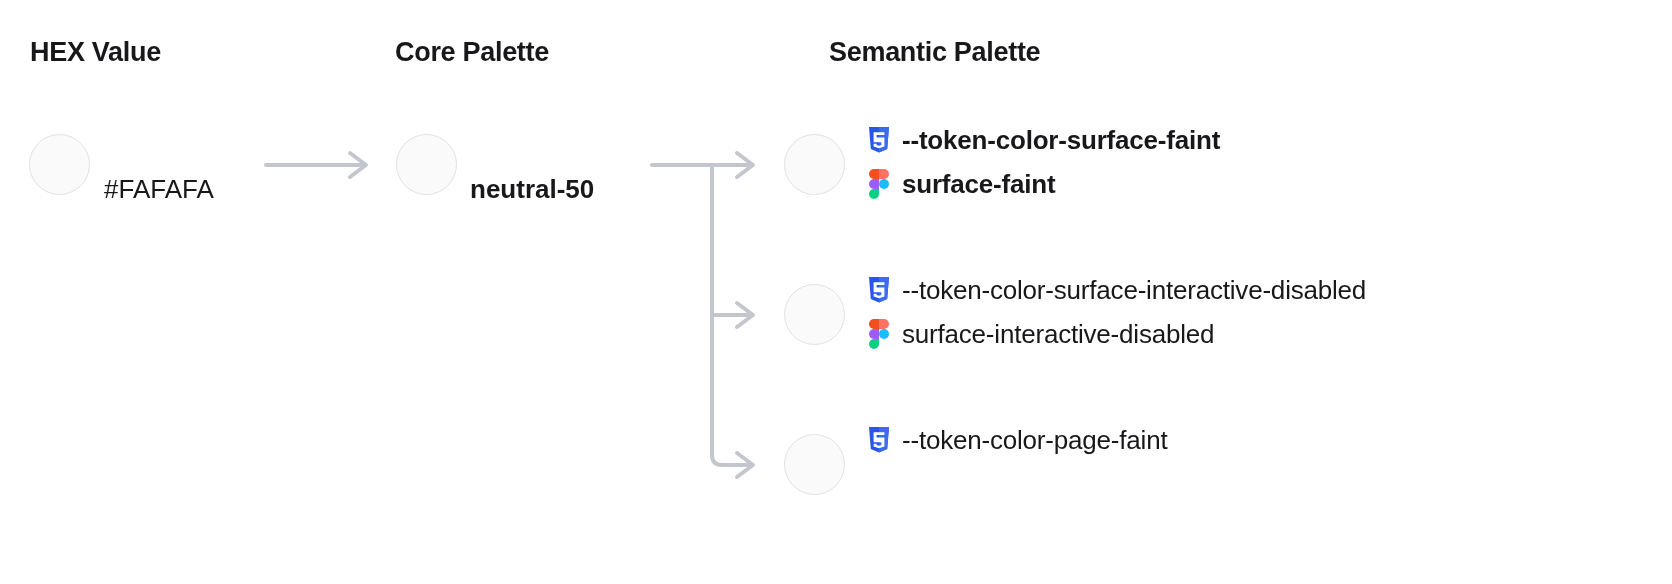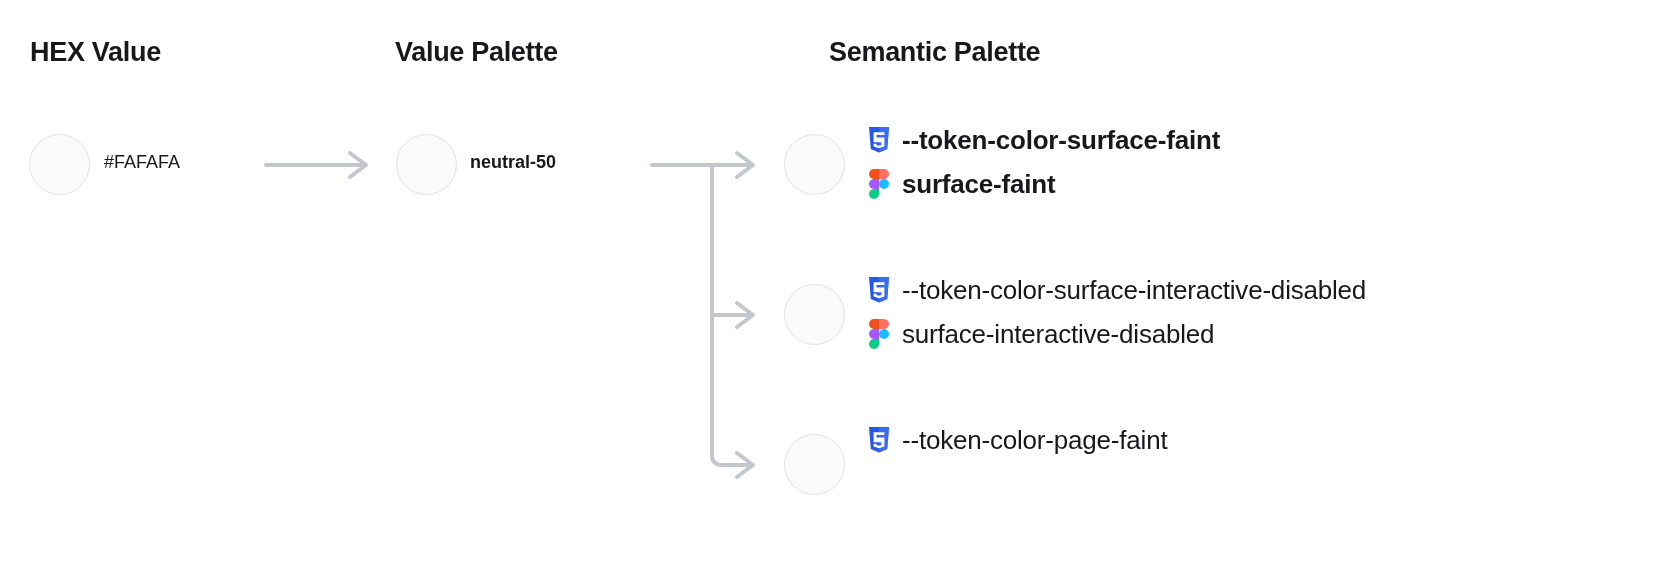--- a/index.html
+++ b/index.html
@@ -37,24 +37,25 @@
   }
   .swatch.hex   { left: 29px;  top: 134px; }
   .swatch.core  { left: 396px; top: 134px; }
   .swatch.sem-0 { left: 784px; top: 134px; }
   .swatch.sem-1 { left: 784px; top: 284px; }
   .swatch.sem-2 { left: 784px; top: 434px; }
 
   
   .value-label {
     position: absolute;
-    font-size: 18px;
+    font-size: 26px;
     color: #18181b;
     white-space: nowrap;
     line-height: 1;
+    margin-top: 23px;
   }
   .value-label.hex  { left: 104px; top: 153px; }
   .value-label.core { left: 470px; top: 153px; font-weight: bold; }
 
   
   .connectors {
     position: absolute;
     left: 0; top: 0;
     width: 1672px; height: 584px;
     pointer-events: none;
@@ -93,21 +94,21 @@
     flex: 0 0 26px;
   }
   .icon-wrap svg { display: block; }
 </style>
 </head>
 <body>
 
 <div id="root">
 
   <div class="col-header c1">HEX Value</div>
-  <div class="col-header c2">Value Palette</div>
+  <div class="col-header c2">Core Palette</div>
   <div class="col-header c3">Semantic Palette</div>
 
   <div class="swatch hex" style="background: rgb(250, 250, 250);"></div>
   <div class="value-label hex">#FAFAFA</div>
 
   <div class="swatch core" style="background: rgb(250, 250, 250);"></div>
   <div class="value-label core">neutral-50</div>
 
   <div class="swatch sem-0" style="background: rgb(250, 250, 250);"></div>
   <div class="swatch sem-1" style="background: rgb(250, 250, 250);"></div>

